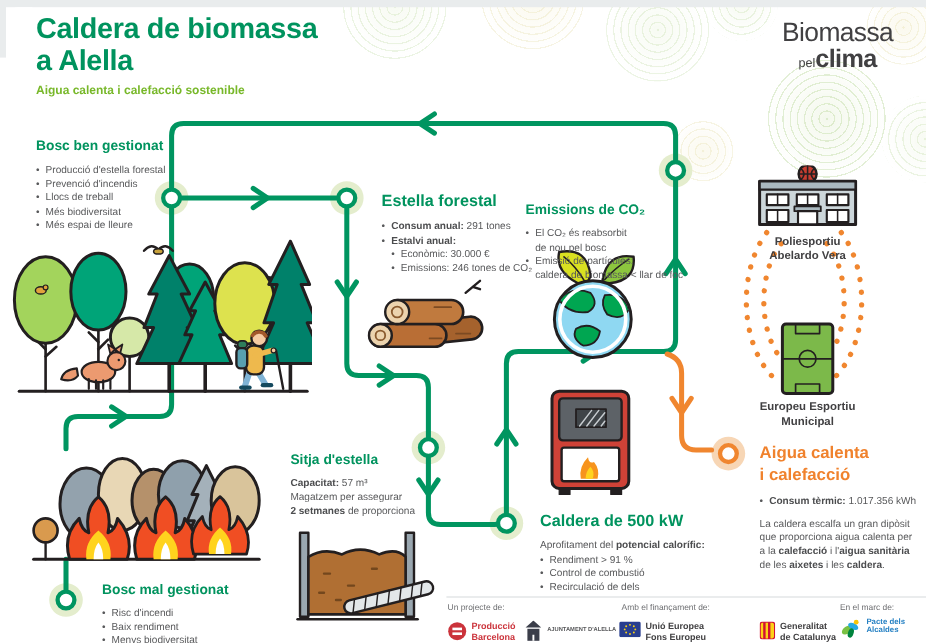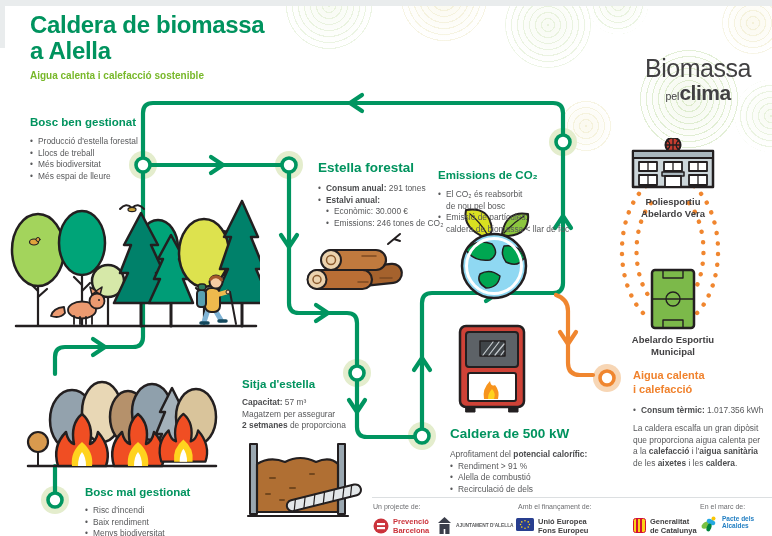--- a/index.html
+++ b/index.html
@@ -10,21 +10,21 @@
   .body{font-size:8.4px;color:#58595b;line-height:1.38;}
   .li{position:relative;padding-left:8px;}
   .li::before{content:"•";position:absolute;left:0;top:0;}
   .li.ind{margin-left:8px;}
   .li.plain{padding-left:0;}
   .li.plain::before,.li.cont::before{content:none;}
   b{font-weight:bold;color:#4c4d4f;}
   .title{font-size:24px;font-weight:bold;color:#00935e;line-height:1.08;letter-spacing:-.3px;}
   .subtitle{font-size:10px;font-weight:bold;color:#78b82a;margin-top:6px;}
   .bldg-label{font-size:9.5px;font-weight:bold;color:#414042;text-align:center;line-height:1.3;}
-  .orange-h{font-weight:bold;color:#f0822d;font-size:11px;line-height:1.25;}
+  .orange-h{font-weight:bold;color:#f0822d;font-size:14px;line-height:1.25;}
   .ring{position:absolute;border-radius:50%;
     background:
       radial-gradient(circle, rgba(170,205,115,.16), rgba(170,205,115,0) 68%),
       repeating-radial-gradient(circle, rgba(140,190,90,.30) 0 1px, rgba(0,0,0,0) 1px 6px);
     opacity:.55;}
   .ring.yellow{background:
       radial-gradient(circle, rgba(215,200,95,.20), rgba(215,200,95,0) 68%),
       repeating-radial-gradient(circle, rgba(200,185,80,.28) 0 1px, rgba(0,0,0,0) 1px 6px);}
   .ring.strong{opacity:.8;}
   .flabel{font-size:7px;color:#6d6e71;}
@@ -286,28 +286,29 @@
 
   <div class="abs" style="left:30px;top:12px;">
     <div class="title">
       <div>Caldera de biomassa</div>
       <div>a Alella</div>
     </div>
     <div class="subtitle">Aigua calenta i calefacció sostenible</div>
   </div>
 
   <div class="abs" style="left:632px;top:16px;width:132px;text-align:center;color:#414042;">
-    <div style="font-size:25px;letter-spacing:-.5px;line-height:1;margin-top:40px;">Biomassa</div>
+    <div style="font-size:22px;letter-spacing:-.5px;line-height:1;">Biomassa</div>
     <div style="line-height:1;margin-top:1px;"><span style="font-size:10.5px;">pel</span><span style="font-size:21px;font-weight:bold;letter-spacing:-.5px;">clima</span></div>
   </div>
 
   <div class="abs" style="left:30px;top:116px;">
     <div class="sec-h" style="font-size:11.5px;">Bosc ben gestionat</div>
     <div class="body" style="width:155px;margin-top:8px;">
         <div class="li"><span>Producció d'estella forestal</span></div>
+        <div class="li"><span>Prevenció d'incendis</span></div>
         <div class="li"><span>Llocs de treball</span></div>
         <div class="li"><span>Més biodiversitat</span></div>
         <div class="li"><span>Més espai de lleure</span></div>
       </div>
   </div>
 
   <div class="abs" style="left:318px;top:160px;">
     <div class="sec-h" style="font-size:13.5px;">Estella forestal</div>
     <div class="body" style="width:160px;margin-top:8px;">
         <div class="li"><b>Consum anual:</b><span> 291 tones</span></div>
@@ -334,40 +335,40 @@
         <div class="li plain"><span>Magatzem per assegurar</span></div>
         <div class="li plain"><b>2 setmanes</b><span> de proporciona</span></div>
       </div>
   </div>
 
   <div class="abs" style="left:450px;top:426px;">
     <div class="sec-h" style="font-size:13.5px;">Caldera de 500 kW</div>
     <div class="body" style="width:170px;margin-top:8px;"><span>Aprofitament del </span><b>potencial calorífic:</b></div>
     <div class="body" style="width:170px;">
         <div class="li"><span>Rendiment &gt; 91 %</span></div>
-        <div class="li"><span>Alella de combustió</span></div>
+        <div class="li"><span>Control de combustió</span></div>
         <div class="li"><span>Recirculació de dels</span></div>
       </div>
   </div>
 
   <div class="abs" style="left:85px;top:486px;">
     <div class="sec-h" style="font-size:11.5px;">Bosc mal gestionat</div>
     <div class="body" style="width:140px;margin-top:7px;">
         <div class="li"><span>Risc d'incendi</span></div>
         <div class="li"><span>Baix rendiment</span></div>
         <div class="li"><span>Menys biodiversitat</span></div>
       </div>
   </div>
 
   <div class="abs bldg-label" style="left:613px;top:196px;width:120px;">
     <div>Poliesportiu</div>
     <div>Abelardo Vera</div>
   </div>
   <div class="abs bldg-label" style="left:613px;top:334px;width:120px;">
-    <div>Abelardo Esportiu</div>
+    <div>Europeu Esportiu</div>
     <div>Municipal</div>
   </div>
 
   <div class="abs" style="left:633px;top:369px;">
     <div class="orange-h">
       <div>Aigua calenta</div>
       <div>i calefacció</div>
     </div>
     <div class="body" style="width:132px;margin-top:8px;">
         <div class="li"><b>Consum tèrmic:</b><span> 1.017.356 kWh</span></div>
@@ -381,21 +382,21 @@
   <div class="abs flabel" style="left:518px;top:503px;">Amb el finançament de:</div>
   <div class="abs flabel" style="left:700px;top:503px;">En el marc de:</div>
 
   <div class="abs flogo" style="left:373px;top:518px;">
     <svg width="16" height="16" viewBox="0 0 16 16">
       <circle cx="8" cy="8" r="7.5" fill="#cb333b"></circle>
       <rect x="4" y="5" width="8" height="2.2" fill="#fff"></rect>
         <rect x="4" y="9" width="8" height="2.2" fill="#fff"></rect>
     </svg>
     <div class="t" style="color:#cb333b;">
-      <div>Prevenció</div>
+      <div>Producció</div>
       <div>Barcelona</div>
     </div>
   </div>
 
   <div class="abs flogo" style="left:437px;top:517px;">
     <svg width="15" height="18" viewBox="0 0 15 18">
       <path d="M7.5,0 L14,6 H1 Z" fill="#3b3e4a"></path>
       <rect x="2.5" y="7" width="10" height="10" fill="#3b3e4a"></rect>
       <path d="M7.5,17 v-5 a2.2,2.2 0 0 1 0,0" stroke="#fff" stroke-width="1.6" fill="none"></path>
     </svg>

